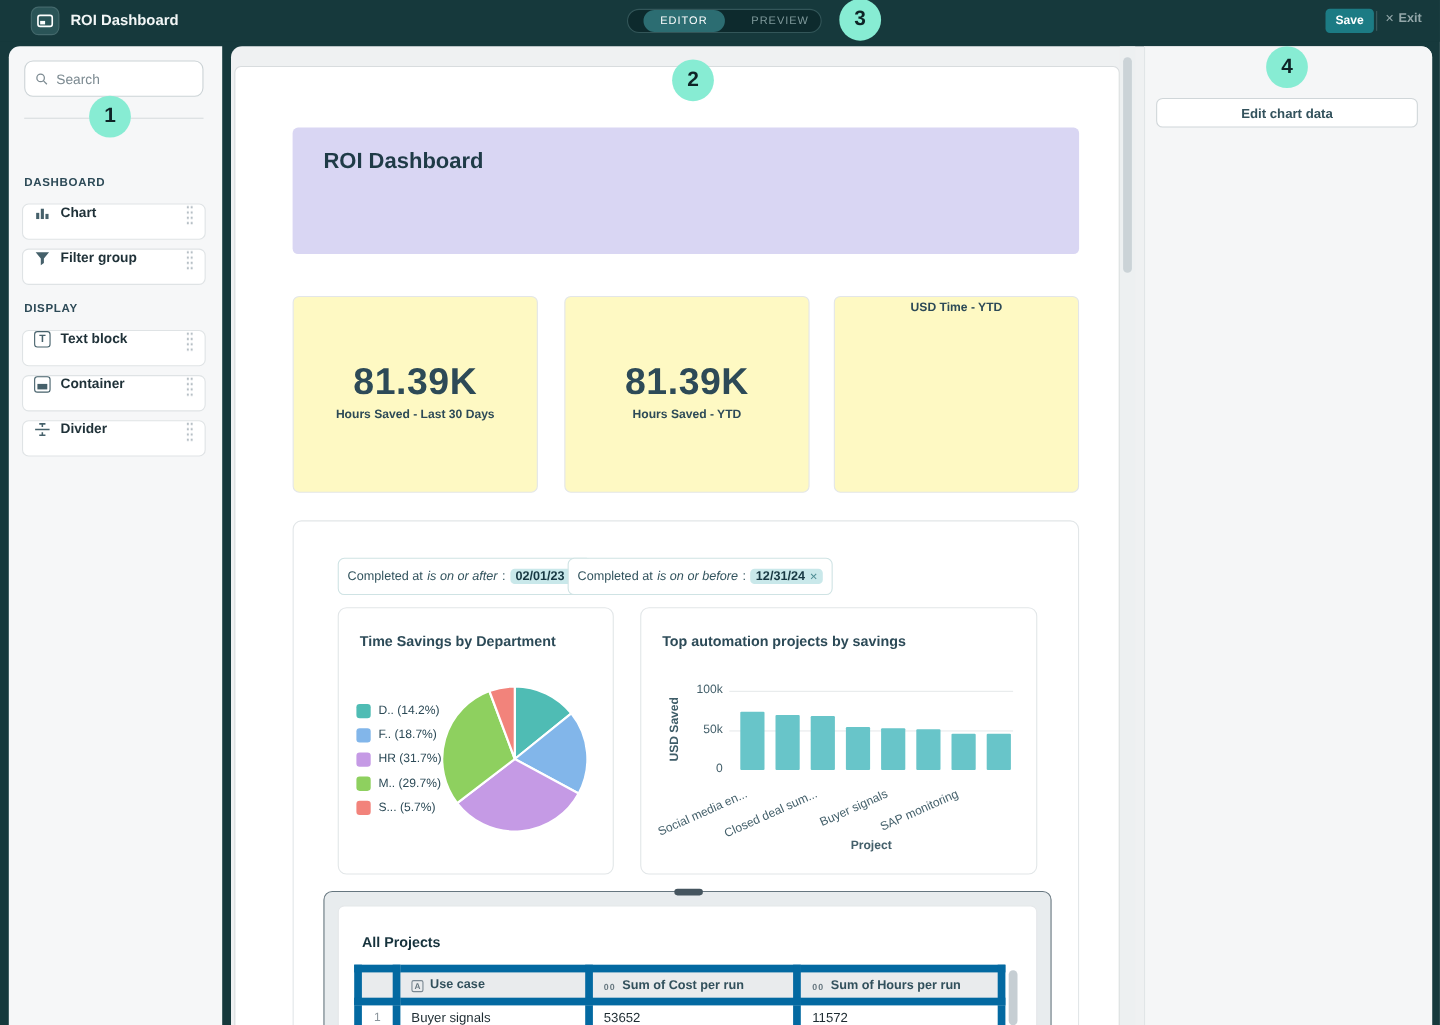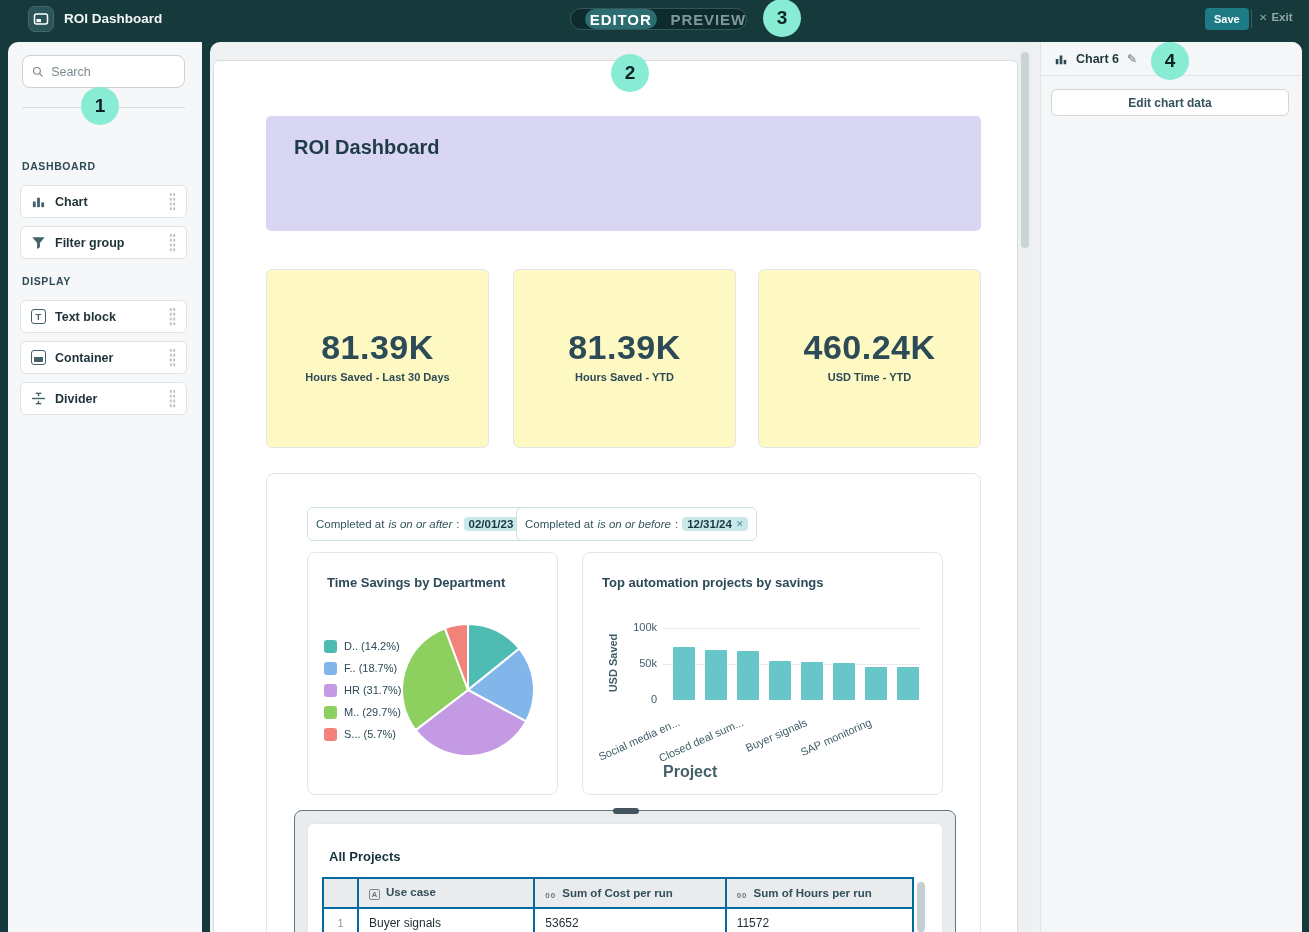--- a/index.html
+++ b/index.html
@@ -6,21 +6,21 @@
   html,body { width:1309px; height:932px; overflow:hidden; }
   body { font-family:"Liberation Sans", sans-serif; position:relative; background:#16393c; }
 
   
   .topbar { position:absolute; left:0; top:0; width:1309px; height:38px; background:#16393c; z-index:5; }
   .app-tile { position:absolute; left:28px; top:6px; width:26px; height:26px; border-radius:7px;
               background:#2a5457; border:1px solid #44696c; display:flex; align-items:center; justify-content:center; }
   .app-title { position:absolute; left:64px; top:11px; color:#f2f6f6; font-size:13.5px; font-weight:bold; }
   .mode-toggle { position:absolute; left:570px; top:8px; width:177px; height:22px; border-radius:12px;
                  background:#0d2a2d; border:1px solid #335659; display:flex; align-items:stretch; }
-  .mode-seg { flex:1; display:flex; align-items:center; justify-content:center; font-size:15px; font-weight:bold;
+  .mode-seg { flex:1; display:flex; align-items:center; justify-content:center; font-size:10px; font-weight:normal;
               letter-spacing:.9px; color:#7f999b; border-radius:12px; cursor:pointer;margin-left:14px; }
   .mode-seg.active { background:#2c6d72; color:#ffffff; }
   .save-btn { position:absolute; left:1205px; top:8px; height:22px; padding:0 9px; background:#1c7b84; color:#fff;
               font-size:11px; font-weight:bold; border:none; border-radius:4px; display:flex; align-items:center; }
   .topbar-sep { position:absolute; left:1251px; top:10px; width:1px; height:18px; background:#3c5c5f; }
   .exit-btn { position:absolute; left:1259px; top:11px; color:#93a7a9; font-size:11.5px; font-weight:bold;
               display:flex; align-items:center; gap:4px; }
   .exit-x { font-size:10px; font-weight:normal; }
 
   
@@ -28,21 +28,21 @@
   .main-panel { position:absolute; left:210px; top:42px; width:1092px; bottom:0; background:#eff1f2; border-radius:10px 10px 0 0; z-index:1; overflow:hidden; }
 
   
   .search-box { position:absolute; left:14px; top:13px; width:163px; height:33px; background:#fff;
                 border:1px solid #ccd3d6; border-radius:8px; display:flex; align-items:center; padding:0 9px; gap:7px; }
   .search-box input { border:none; outline:none; width:100%; font-size:12.5px; color:#333; font-family:inherit; background:transparent; }
   .search-box input::placeholder { color:#7c8a91; }
   .sb-divider { position:absolute; left:14px; top:65px; width:163px; height:1px; background:#d8dcdf; }
   .sb-section { position:absolute; left:14px; font-size:10.5px; font-weight:bold; letter-spacing:.6px; color:#2d4a57; }
   .sb-item { position:absolute; left:12px; width:167px; height:33px; background:#fff; border:1px solid #dfe3e5;
-             border-radius:6px; display:flex; align-items:center; padding:0 10px; gap:9px; cursor:grab; }
+             border-radius:6px; display:flex; padding:0 10px; gap:9px; cursor:grab; }
   .sb-item .lbl { font-size:12.5px; font-weight:bold; color:#1f3138; flex:1; }
   .drag-dots { width:7px; height:19px;
                background-image:radial-gradient(circle, #b6bfc5 1.1px, transparent 1.35px);
                background-size:3.5px 4.8px; }
   .boxicon { width:15px; height:15px; border:1.3px solid #45606a; border-radius:3px; font-size:9.5px; font-weight:bold;
              color:#45606a; display:flex; align-items:center; justify-content:center; }
   .boxicon .fillsq { width:9px; height:5px; background:#45606a; margin-top:4px; }
 
   
   .canvas-card { position:absolute; left:3px; top:18px; width:805px; height:980px; background:#fff;
@@ -76,30 +76,30 @@
   .bar-card { left:315px; width:361px; height:243px; }
   .bc-ylabel { position:absolute; left:-15px; top:104px; width:90px; font-size:11px; font-weight:bold; color:#3f5d68;
                transform:rotate(-90deg); text-align:center; }
   .bc-tick { position:absolute; left:30px; width:44px; text-align:right; font-size:11px; color:#44606b; }
   .bc-grid { position:absolute; left:80px; width:258px; height:1px; background:#e7eaec; }
   .bc-bars { position:absolute; left:80px; top:75px; width:258px; height:72px; }
   .bc-bars .bar { position:absolute; bottom:0; width:22px; background:#68c5c9; border-radius:1px; }
   .bc-xlabels { position:absolute; left:0; top:0; width:100%; height:100%; }
   .bc-xlabels span { position:absolute; white-space:nowrap; font-size:11px; color:#44606b;
                      transform:rotate(-24deg); transform-origin:100% 0%; }
-  .bc-xlabel-axis { position:absolute; left:80px; top:210px; width:258px; text-align:left; font-size:16px; font-weight:bold; color:#44606b; }
+  .bc-xlabel-axis { position:absolute; left:80px; top:210px; width:258px; text-align:center; font-size:11px; font-weight:bold; color:#44606b; }
 
   
   .sel-container { position:absolute; left:27px; top:336px; width:662px; height:420px; background:#e8ecee;
                    border:1.5px solid #66767f; border-radius:8px; }
   .sel-handle { position:absolute; left:318px; top:-3px; width:26px; height:6px; background:#45555f; border-radius:3px; cursor:grab; }
   .table-card { position:absolute; left:12px; top:12px; right:12px; height:400px; background:#fff; border:1px solid #e4e7e9; border-radius:6px; }
   .table-title { position:absolute; left:21px; top:25px; font-size:13px; font-weight:bold; color:#16323c; }
   .atable { position:absolute; left:14px; top:53px; width:592px; border-collapse:collapse; }
-  .atable th, .atable td { border:2px solid #0369a1; font-size:11.5px; text-align:left; padding:0 10px; height:30px; }
+  .atable th, .atable td { border:7px solid #0369a1; font-size:11.5px; text-align:left; padding:0 10px; height:30px; }
   .atable th { background:#e9ebed; color:#32505c; font-weight:bold; }
   .atable td { color:#1d2b31; font-size:12px; height:29px; }
   .col-num { width:35px; text-align:center; }
   .atable td.col-num { color:#8b959c; font-size:11px; text-align:center; }
   .col-use { width:177px; } .col-cost { width:192px; } .col-hours { width:188px; }
   .fld-ic { display:inline-block; vertical-align:-1px; margin-right:6px; color:#66767f; }
   .fld-a { width:11px; height:11px; border:1px solid #7a8892; border-radius:2px; font-size:7.5px; font-weight:bold;
            display:inline-flex; align-items:center; justify-content:center; }
   .fld-num { font-size:8px; font-weight:bold; letter-spacing:1px; }
   .tbl-scroll { position:absolute; left:609px; top:58px; width:8px; height:50px; background:#c6ced3; border-radius:4px; }
@@ -211,21 +211,20 @@
 
     <div class="stat-card" style="left:52px;">
       <div class="stat-val">81.39K</div>
       <div class="stat-lbl">Hours Saved - Last 30 Days</div>
     </div>
     <div class="stat-card" style="left:299px;">
       <div class="stat-val">81.39K</div>
       <div class="stat-lbl">Hours Saved - YTD</div>
     </div>
     <div class="stat-card" style="left:544px;">
-      <div class="stat-val">460.24K</div>
       <div class="stat-lbl">USD Time - YTD</div>
     </div>
 
     <div class="filter-wrap">
 
       <div class="chip" style="left:40px;">
         <span>Completed at</span>
         <span class="op">is on or after</span>
         <span>:</span>
         <span class="val">
@@ -327,29 +326,20 @@
         </div>
       </div>
 
     </div>
   </div>
 
   <div class="v-scroll-track"></div>
   <div class="v-scroll-thumb"></div>
 
   <div class="right-panel">
-    <div class="rp-header">
-      <svg width="14" height="14" viewBox="0 0 16 16">
-        <rect x="2" y="8" width="3" height="6" fill="#2c4a52"></rect>
-          <rect x="6.5" y="4" width="3" height="10" fill="#2c4a52"></rect>
-          <rect x="11" y="9" width="3" height="5" fill="#2c4a52"></rect>
-      </svg>
-      <span class="rp-title">Chart 6</span>
-      <span class="rp-pencil">✎</span>
-    </div>
     <button class="rp-btn">Edit chart data</button>
   </div>
 </div>
 
 <div class="callout" style="left:81px; top:87px;">1</div>
 <div class="callout" style="left:611px; top:54px;">2</div>
 <div class="callout" style="left:763px; top:-1px;">3</div>
 <div class="callout" style="left:1151px; top:42px;">4</div>
 
 </body></html>

